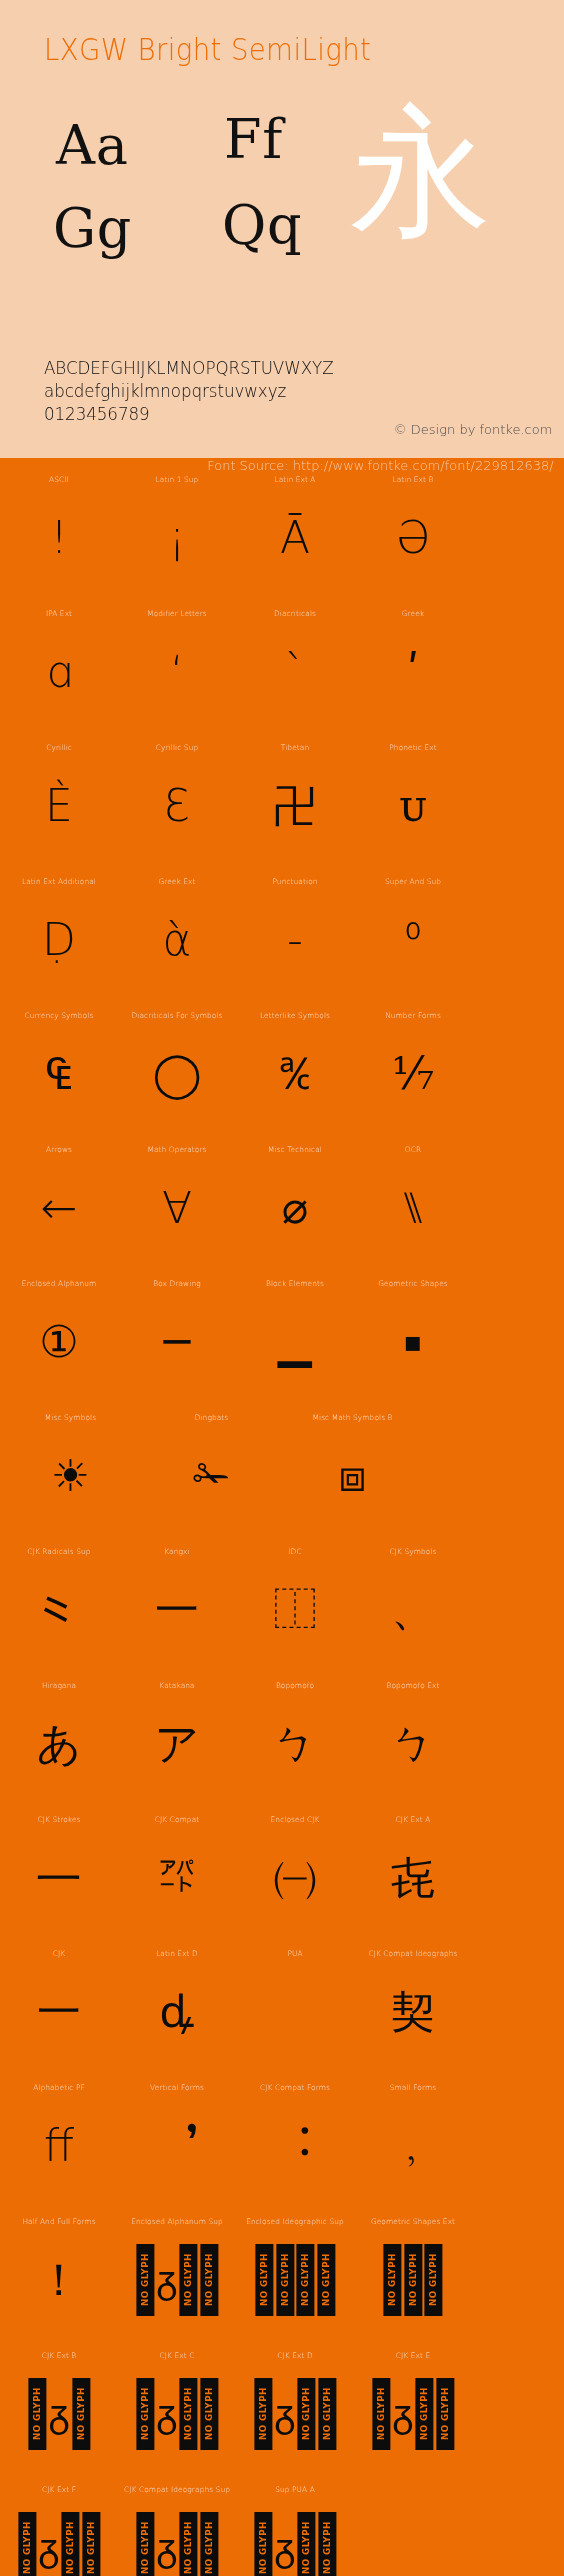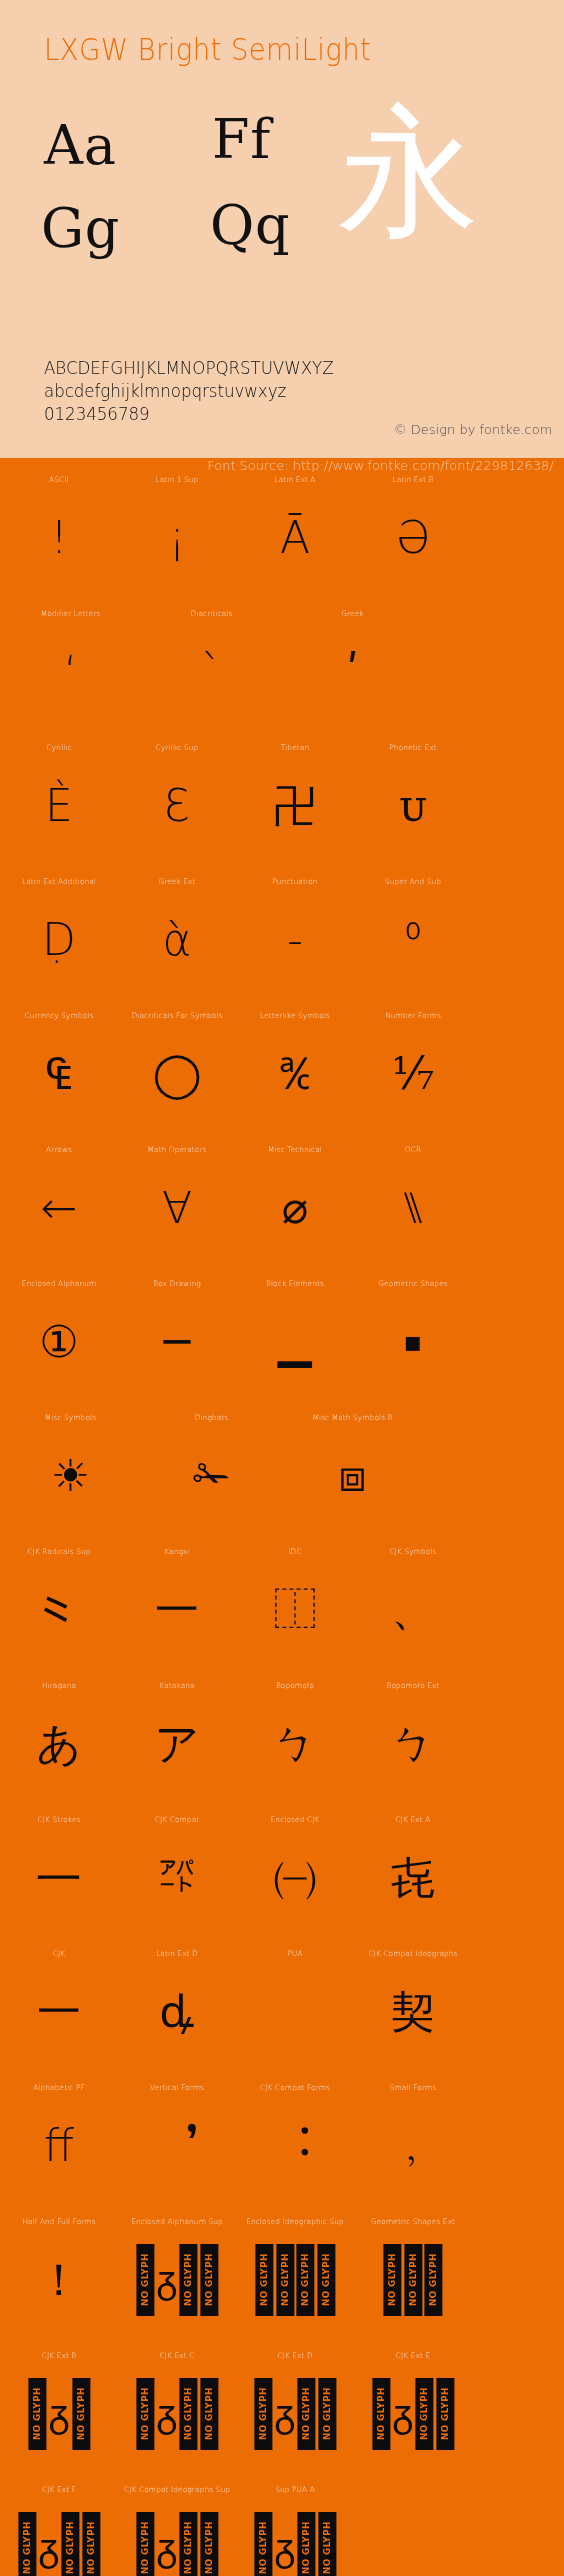--- a/index.html
+++ b/index.html
@@ -30,21 +30,21 @@
     font-weight: 300;
     color: #ED6D05;
     letter-spacing: 0.4px;
     white-space: nowrap;
     transform: scaleX(0.92);
     transform-origin: left center;
   }
 
   #specimen-row {
     position: absolute;
-    left: 0; top: 106px;
+    left: 12px; top: 106px;
     width: 515px; height: 212px;
   }
   .glyph-pair {
     position: absolute;
     font-family: "DejaVu Serif", serif;
     font-weight: 300;
     font-size: 54px;
     color: #111;
     line-height: 1;
     letter-spacing: 0.7px;
@@ -235,20 +235,24 @@
           <div class="block-label">Latin Ext A</div>
           <div class="block-glyph">Ā</div>
         </div>
         <div class="block-cell">
           <div class="block-label">Latin Ext B</div>
           <div class="block-glyph">Ə</div>
         </div>
       </div>
       <div class="block-row">
         <div class="block-cell">
+          <div class="block-label">IPA Ext</div>
+          <div class="block-glyph">ɑ</div>
+        </div>
+        <div class="block-cell">
           <div class="block-label">Modifier Letters</div>
           <div class="block-glyph">ʻ</div>
         </div>
         <div class="block-cell">
           <div class="block-label">Diacriticals</div>
           <div class="block-glyph">ˋ</div>
         </div>
         <div class="block-cell">
           <div class="block-label">Greek</div>
           <div class="block-glyph">ʹ</div>

